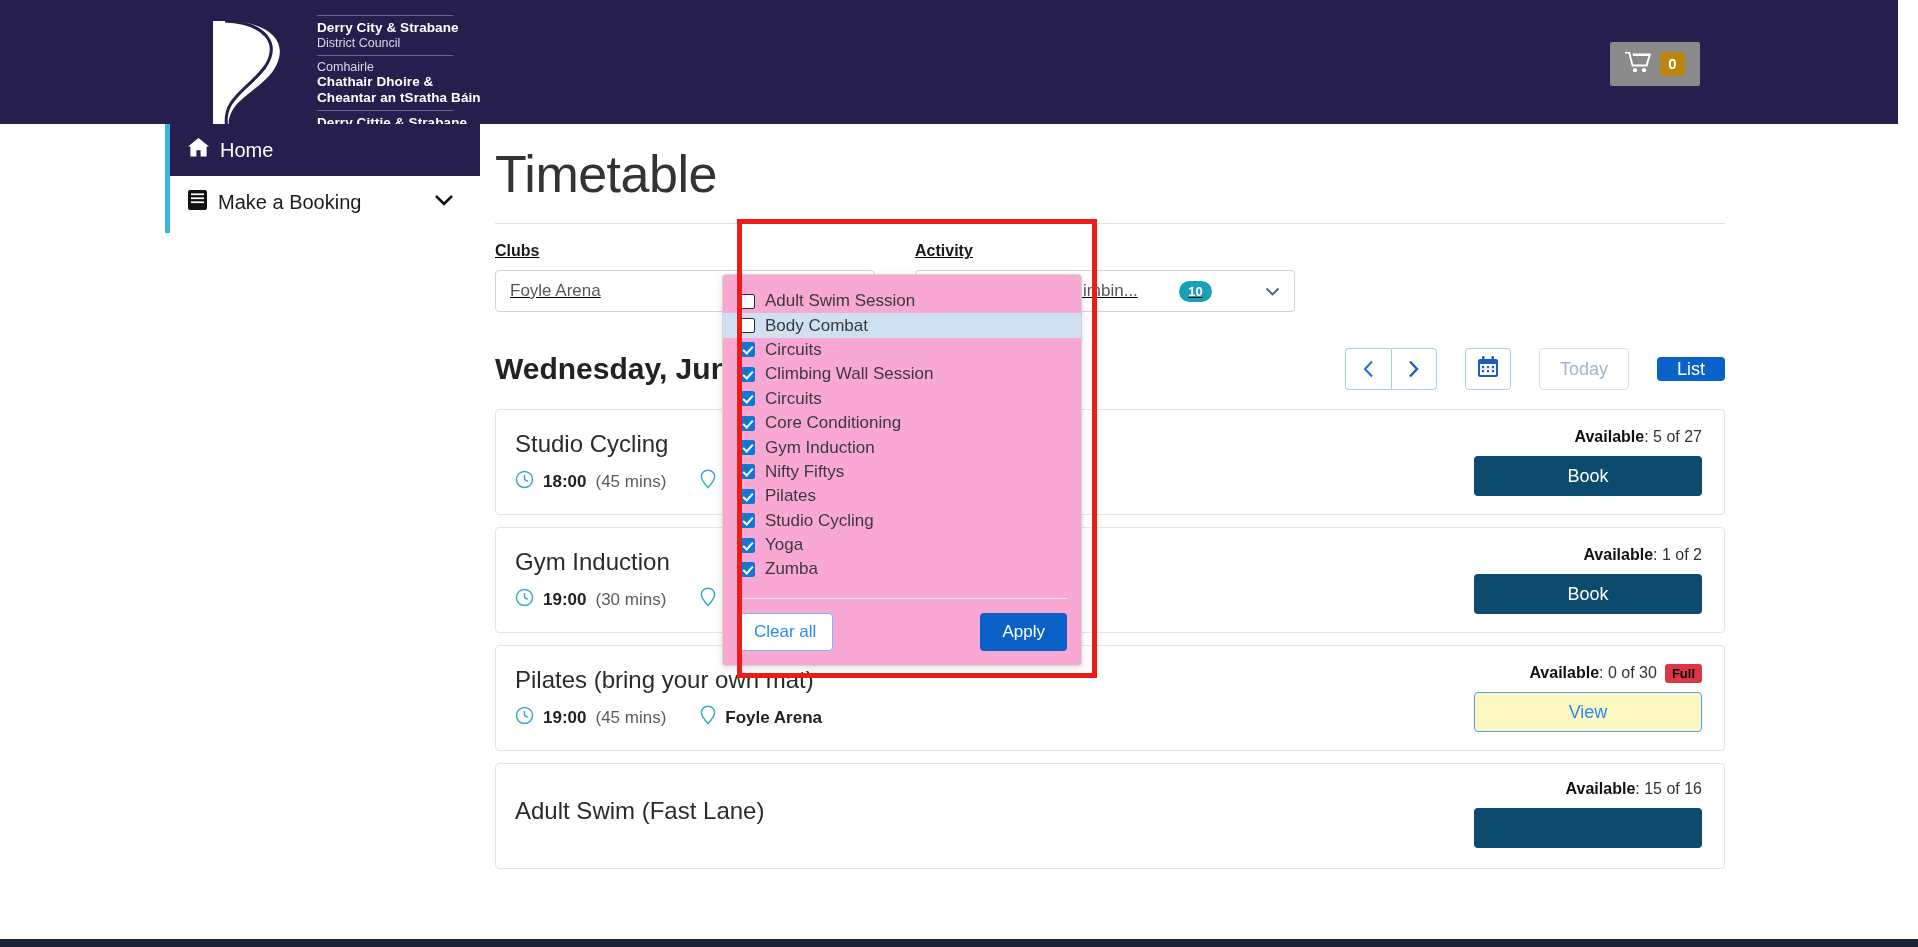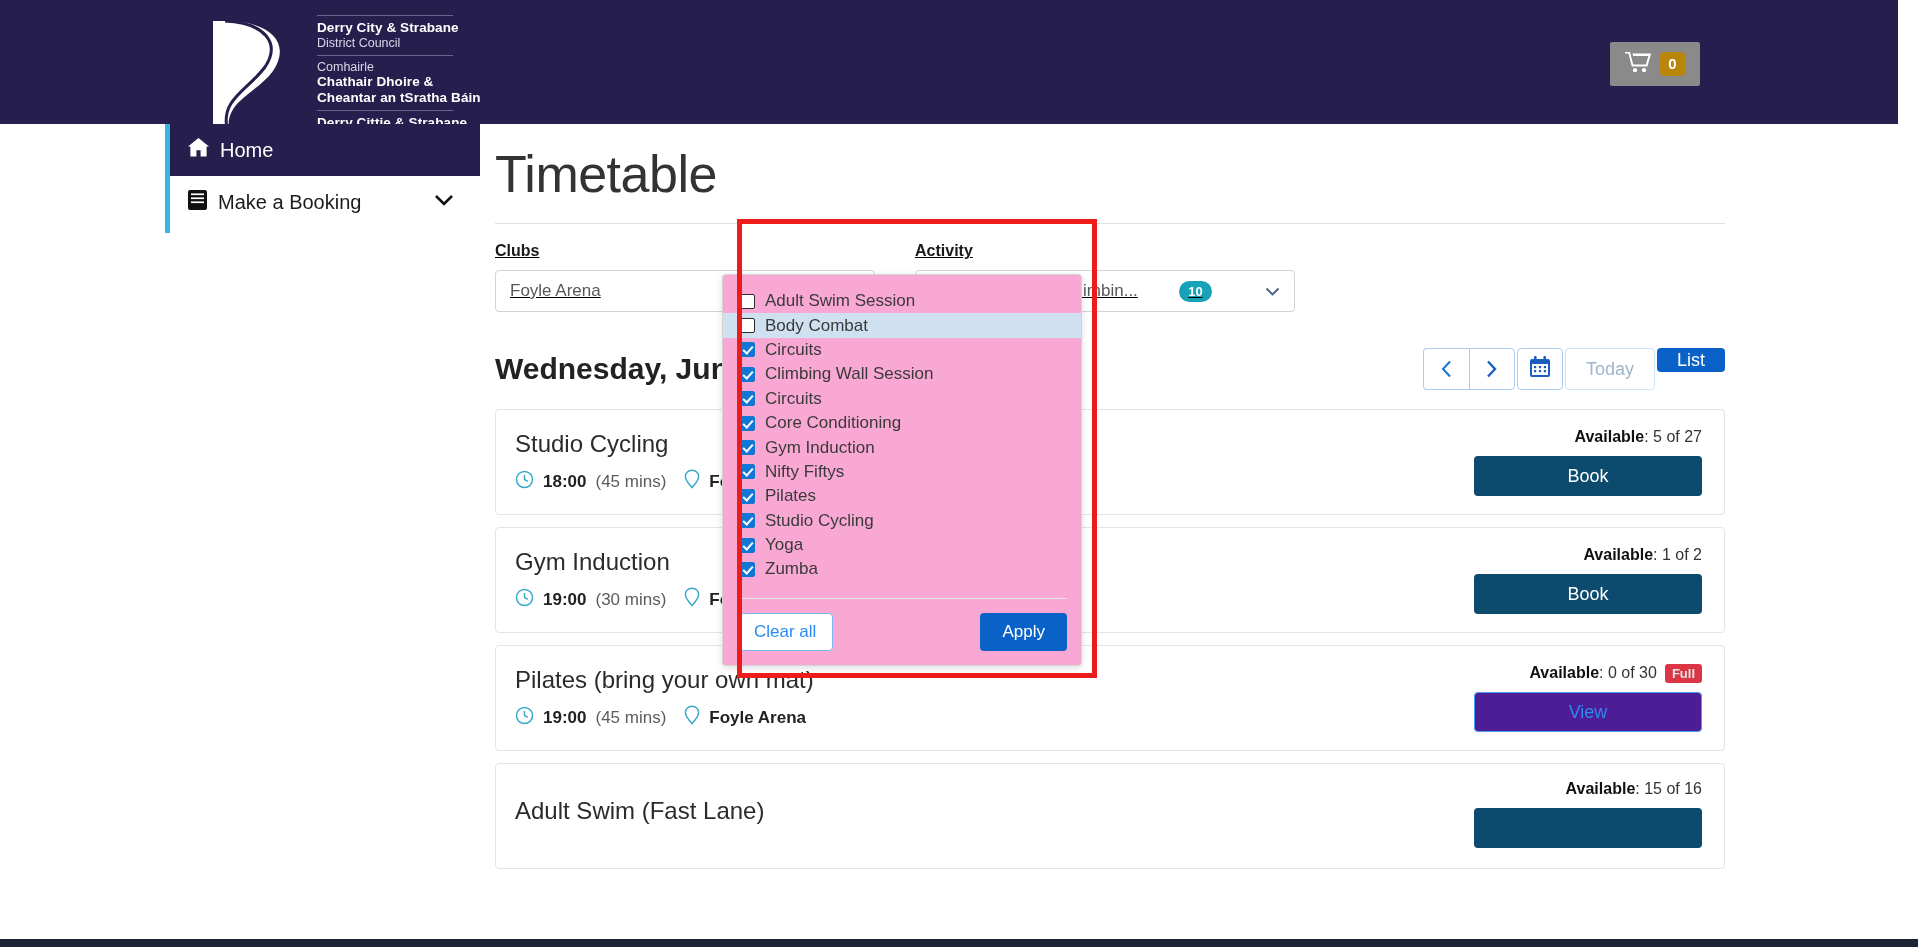--- a/index.html
+++ b/index.html
@@ -123,21 +123,21 @@
     margin-left: auto; border: none; background: #0a62c8; color: #fff;
     font-size: 17px; padding: 9px 22px; border-radius: 4px; cursor: pointer;
     font-family: inherit;
   }
 
   
   .date-row {
     display: flex; align-items: center; margin-top: 33px; height: 48px;
   }
   .date-head { font-size: 30px; font-weight: bold; color: #222; }
-  .date-ctrls { margin-left: auto; display: flex; align-items: flex-start; gap: 2px; }
+  .date-ctrls { margin-left: auto; display: flex; align-items: center; gap: 28px; }
   .btn-pager { display: flex; }
   .pg {
     width: 46px; height: 42px; border: 1px solid #a9ccf0; background: #fff;
     display: flex; align-items: center; justify-content: center;
     color: #1a73d4; font-size: 21px; cursor: pointer;
   }
   .pg.l { border-radius: 4px 0 0 4px; border-right: none; }
   .pg.r { border-radius: 0 4px 4px 0; }
   .btn-cal {
     width: 46px; height: 42px; border: 1px solid #a9ccf0; background: #fff;
@@ -157,38 +157,38 @@
 
   
   .cards { margin-top: 16px; }
   .card {
     border: 1px solid #e4e4e4; border-radius: 4px; background: #fff;
     margin-bottom: 12px; height: 106px; display: flex; align-items: center;
     padding: 0 22px 0 19px;
   }
   .card-left { }
   .card-title { font-size: 24px; color: #2b2b2b; margin-bottom: 11px; }
-  .card-meta { display: flex; align-items: center; gap: 18px; font-size: 17px; color: #3a3a3a; }
+  .card-meta { display: flex; align-items: center; gap: 34px; font-size: 17px; color: #3a3a3a; }
   .meta-unit { display: flex; align-items: center; gap: 9px; }
   .meta-strong { font-weight: bold; color: #222; }
   .meta-dim { color: #5c5c5c; }
   .card-right { margin-left: auto; width: 232px; text-align: right; }
   .avail { font-size: 16px; color: #333; margin-bottom: 10px; white-space: nowrap; }
   .avail b { color: #111; }
   .badge-full {
-    background: #dc3545; color: #e5e5e5; font-size: 13px; font-weight: bold;
+    background: #dc3545; color: #000000; font-size: 13px; font-weight: bold;
     border-radius: 3px; padding: 2px 7px; margin-left: 8px;
   }
   .btn-book {
     width: 228px; height: 40px; background: #0c4a6e; color: #fff;
     border: none; border-radius: 4px; font-size: 18px; cursor: pointer;
     font-family: inherit;
   }
   .btn-view {
-    width: 228px; height: 40px; background: #4c1d95; color: #2a8af0;
+    width: 228px; height: 40px; background: #fef9c3; color: #2a8af0;
     border: 1px solid #4a9cf0; border-radius: 4px; font-size: 18px; cursor: pointer;
     font-family: inherit;
   }
   .icon-teal { color: #3aa8c8; }
 
   
   .bottom-strip {
     position: absolute; left: 0; bottom: 0; width: 1918px; height: 8px; background: #1c2533;
   }
   .left-edge {

